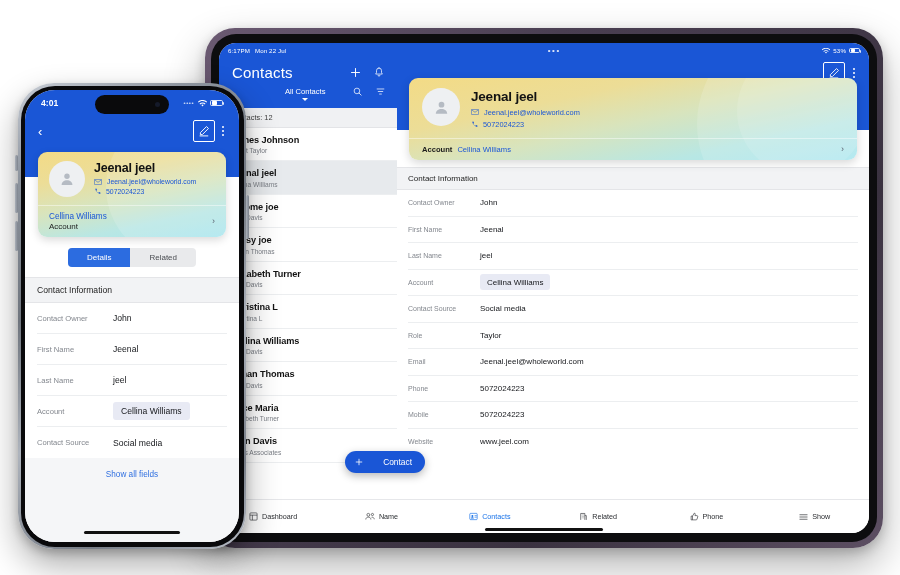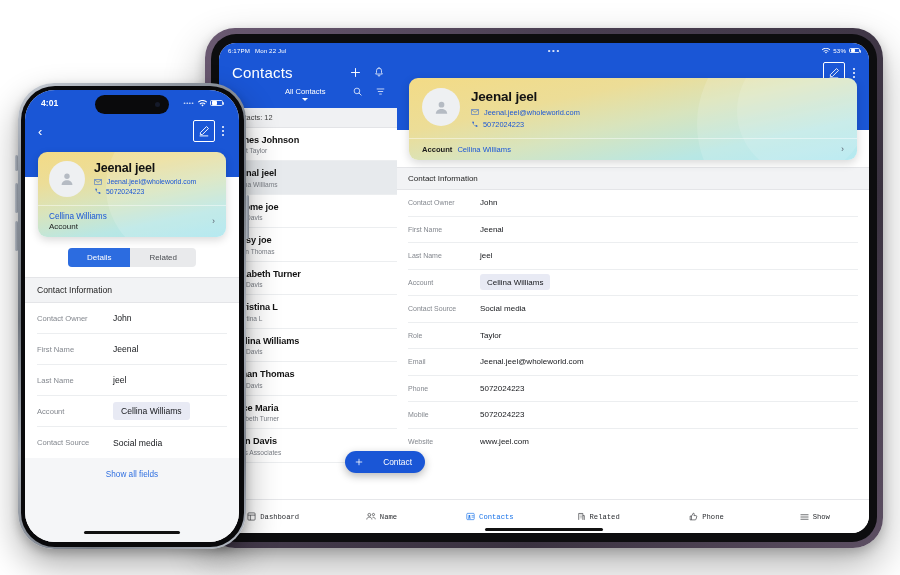--- a/index.html
+++ b/index.html
@@ -158,21 +158,21 @@
   .frow:last-child { border-bottom:none; }
   .flabel { width:72px; flex:none; font-size:7px; color:#83878e; }
   .fval { font-size:8px; color:#16181c; }
   .fval.chip { background:#e8eaf4; border-radius:3px; padding:3.5px 7px; }
 
   .t-tabbar {
     flex:none; height:34px; background:#fff; border-top:1px solid #e6e7ea;
     display:flex; align-items:center; position:relative;
   }
   .tab { flex:1; display:flex; align-items:center; justify-content:center; gap:4px;
-         font-size:7.2px; color:#2a2c30;font-family:Liberation Mono, monospace; }
+         font-size:7.2px; color:#2a2c30; }
   .tab.active { color:#1a73e8; }
   .home-ind {
     position:absolute; bottom:2.5px; left:50%; transform:translateX(-50%);
     width:118px; height:3px; border-radius:2px; background:#111;
   }
 
   
   .phone-outer {
     position:absolute; left:18px; top:83px;
     width:228px; height:466px;

